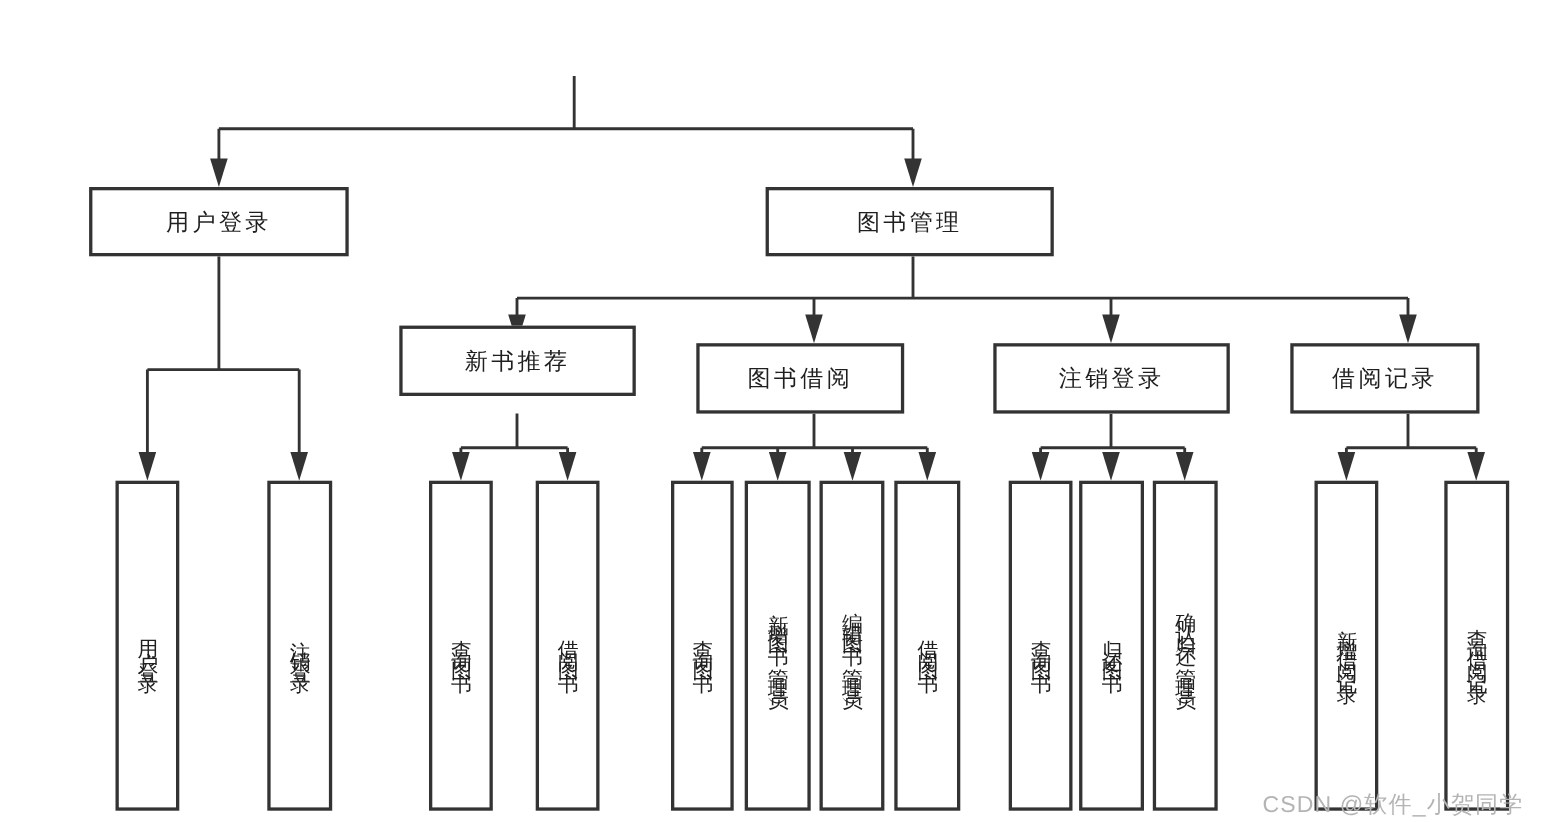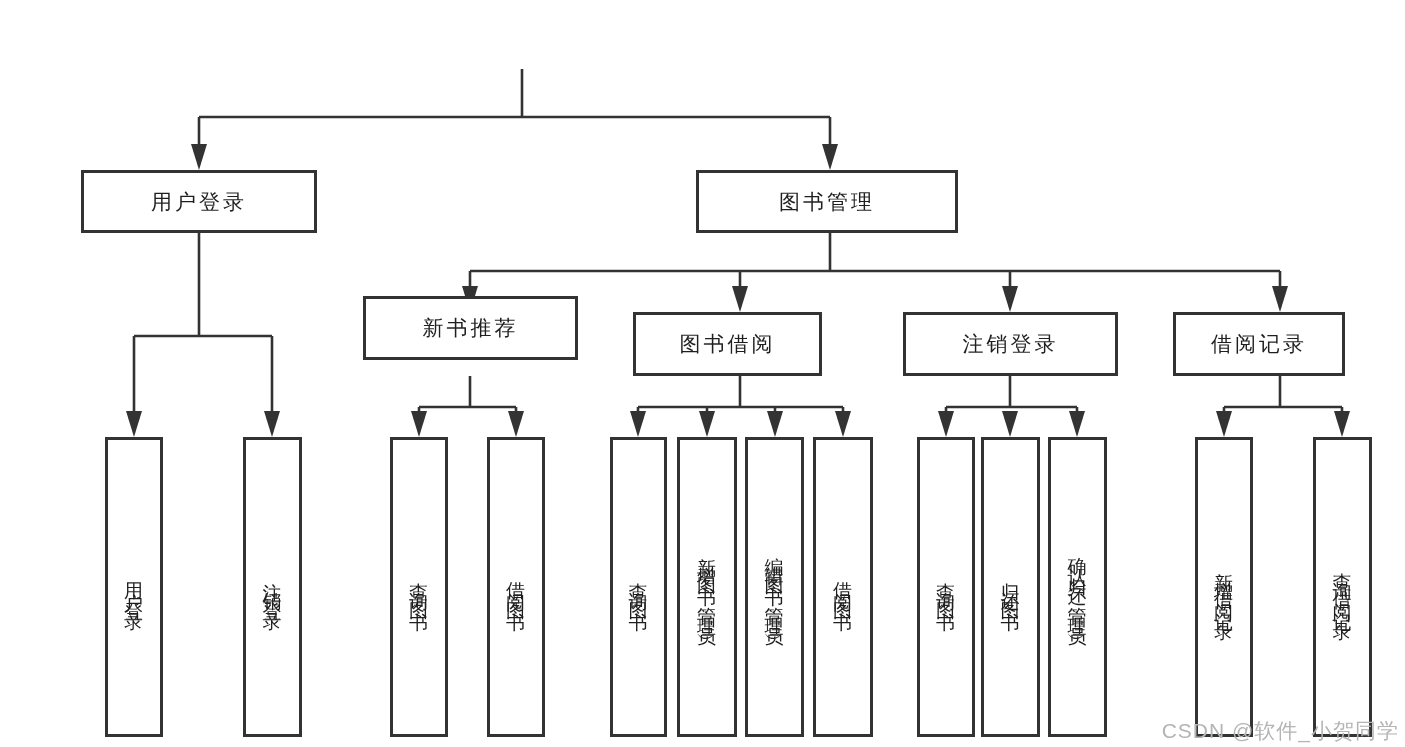--- a/index.html
+++ b/index.html
@@ -55,21 +55,21 @@
     writing-mode:vertical-rl;
     text-orientation:mixed;
     font-size:19px;
     letter-spacing:10px;
     line-height:1;
     color:var(--text);
     white-space:nowrap;
   }
   .watermark{
     position:absolute;
-    right:6px;
+    right:20px;
     bottom:2px;
     font-size:21px;
     letter-spacing:1px;
     color:var(--watermark);
     z-index:5;
     white-space:nowrap;
   }
 </style>
 </head>
 <body>

